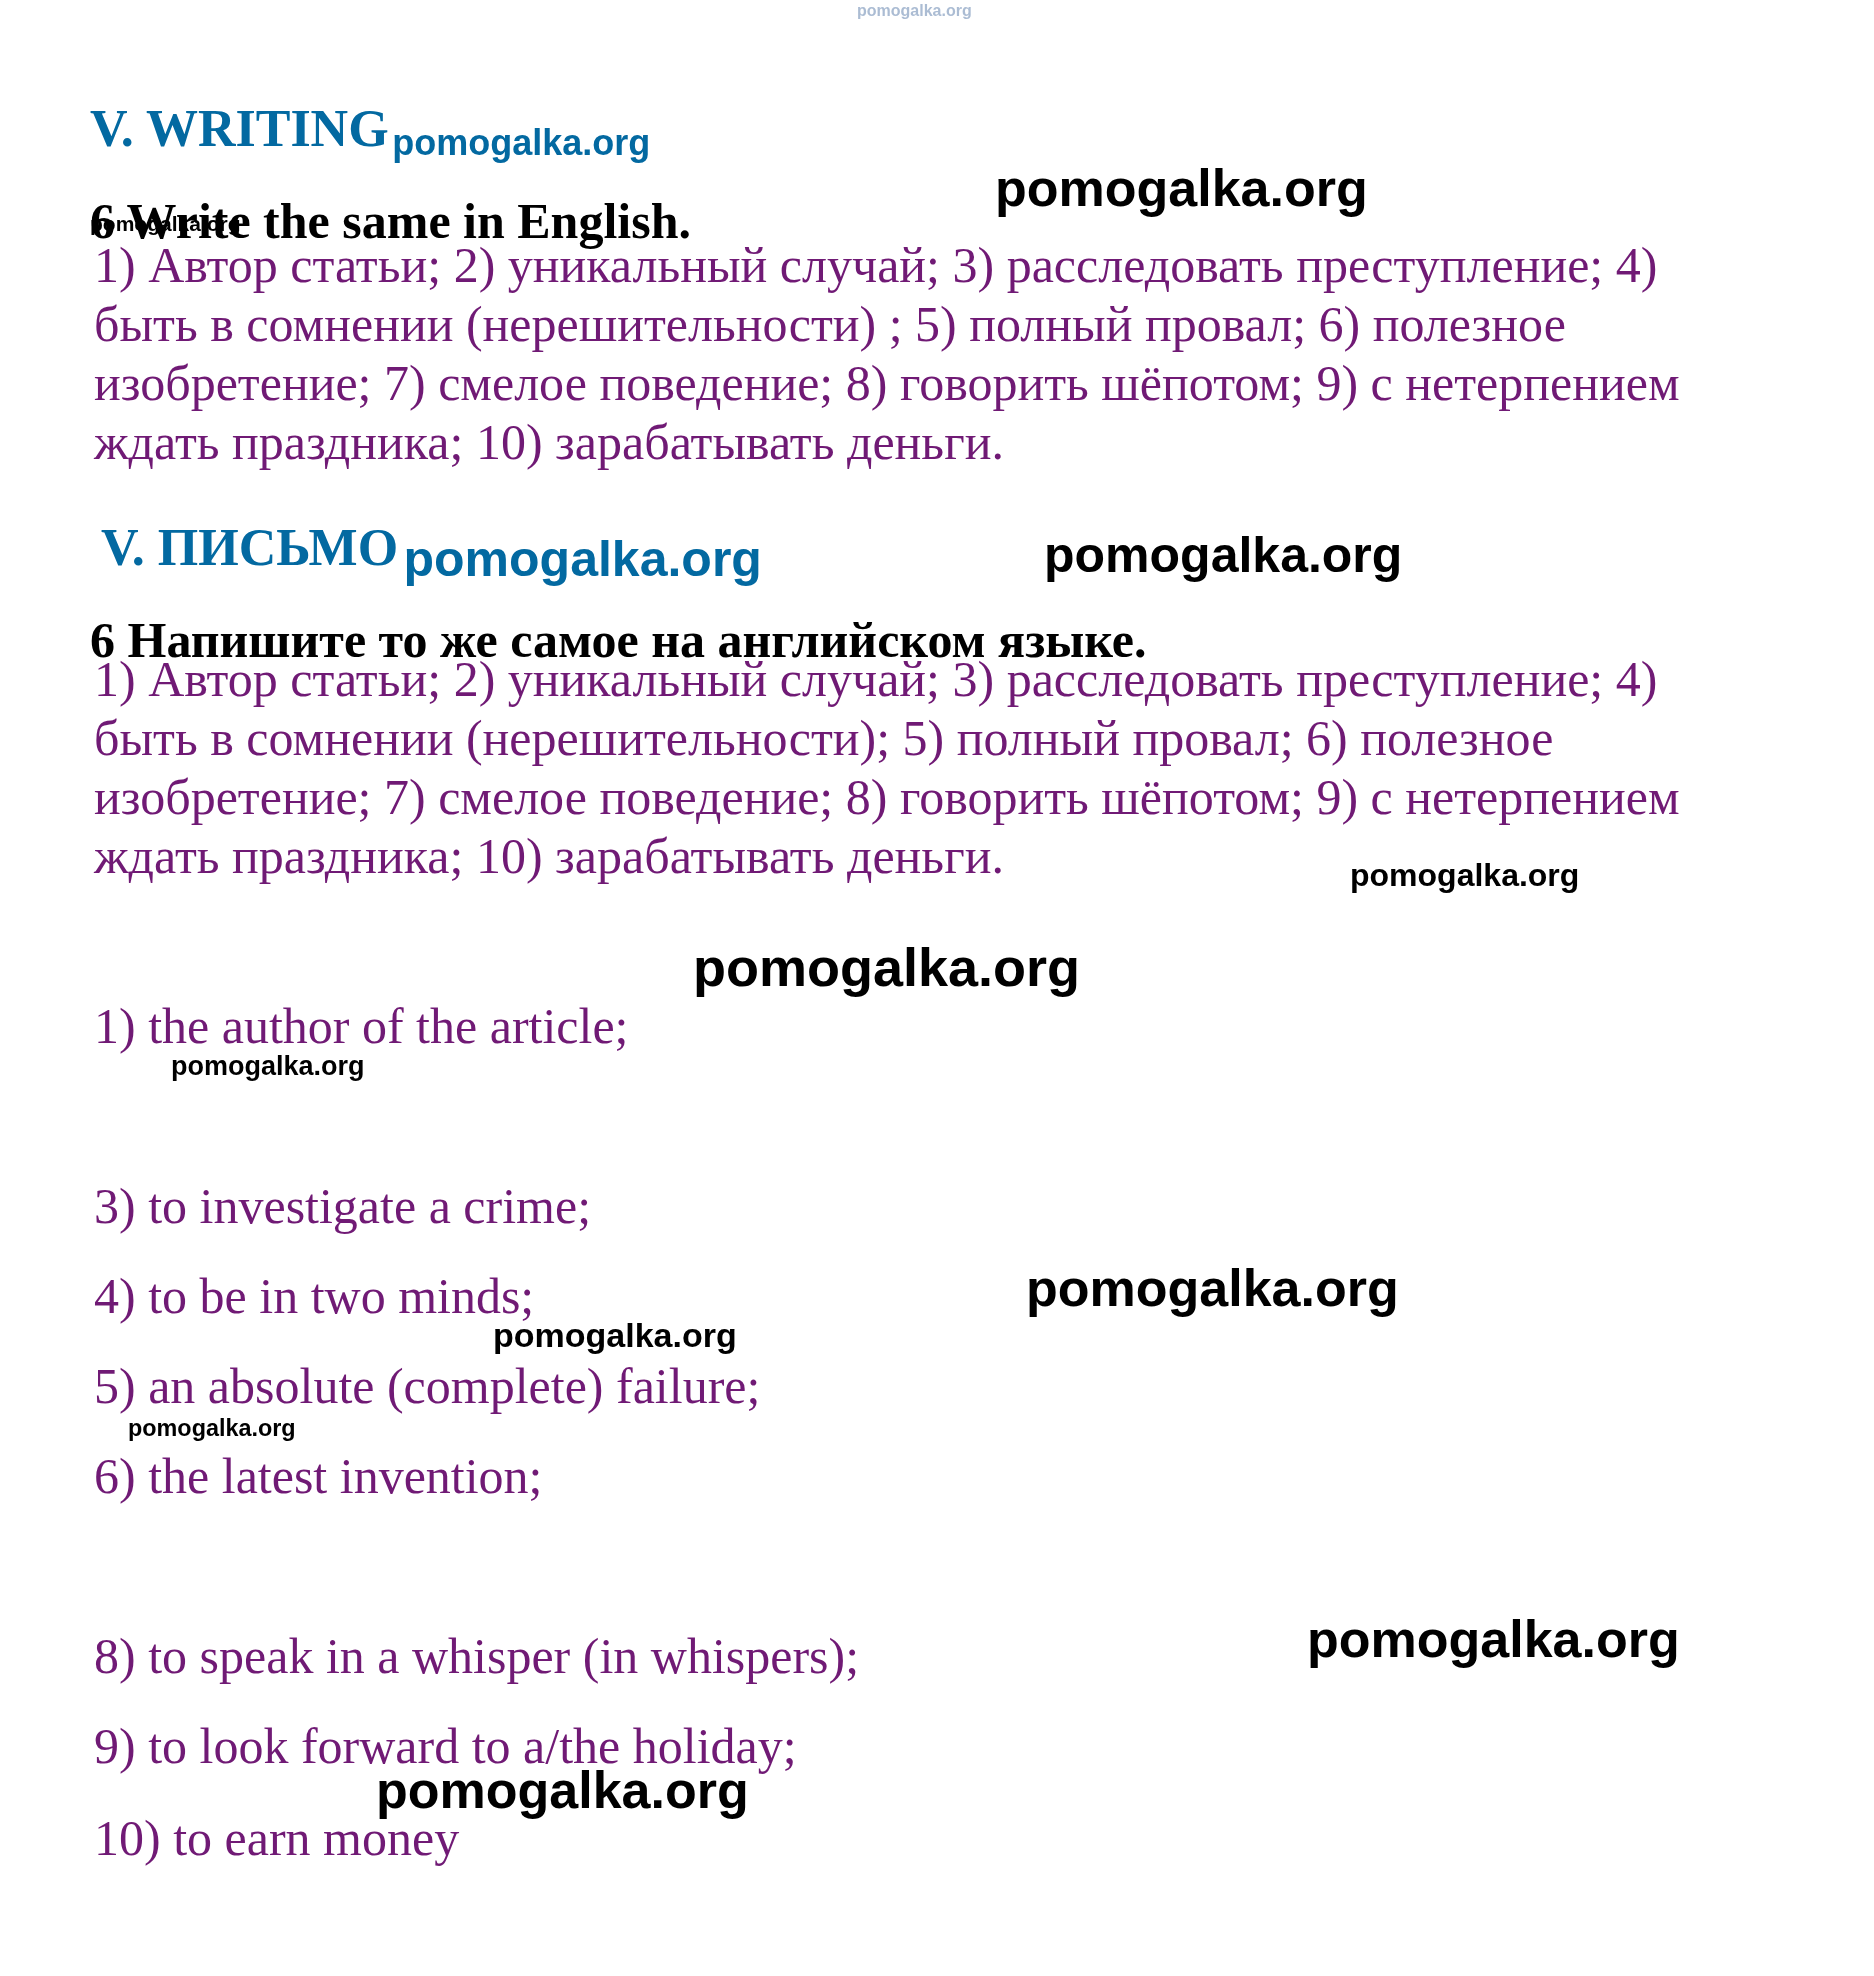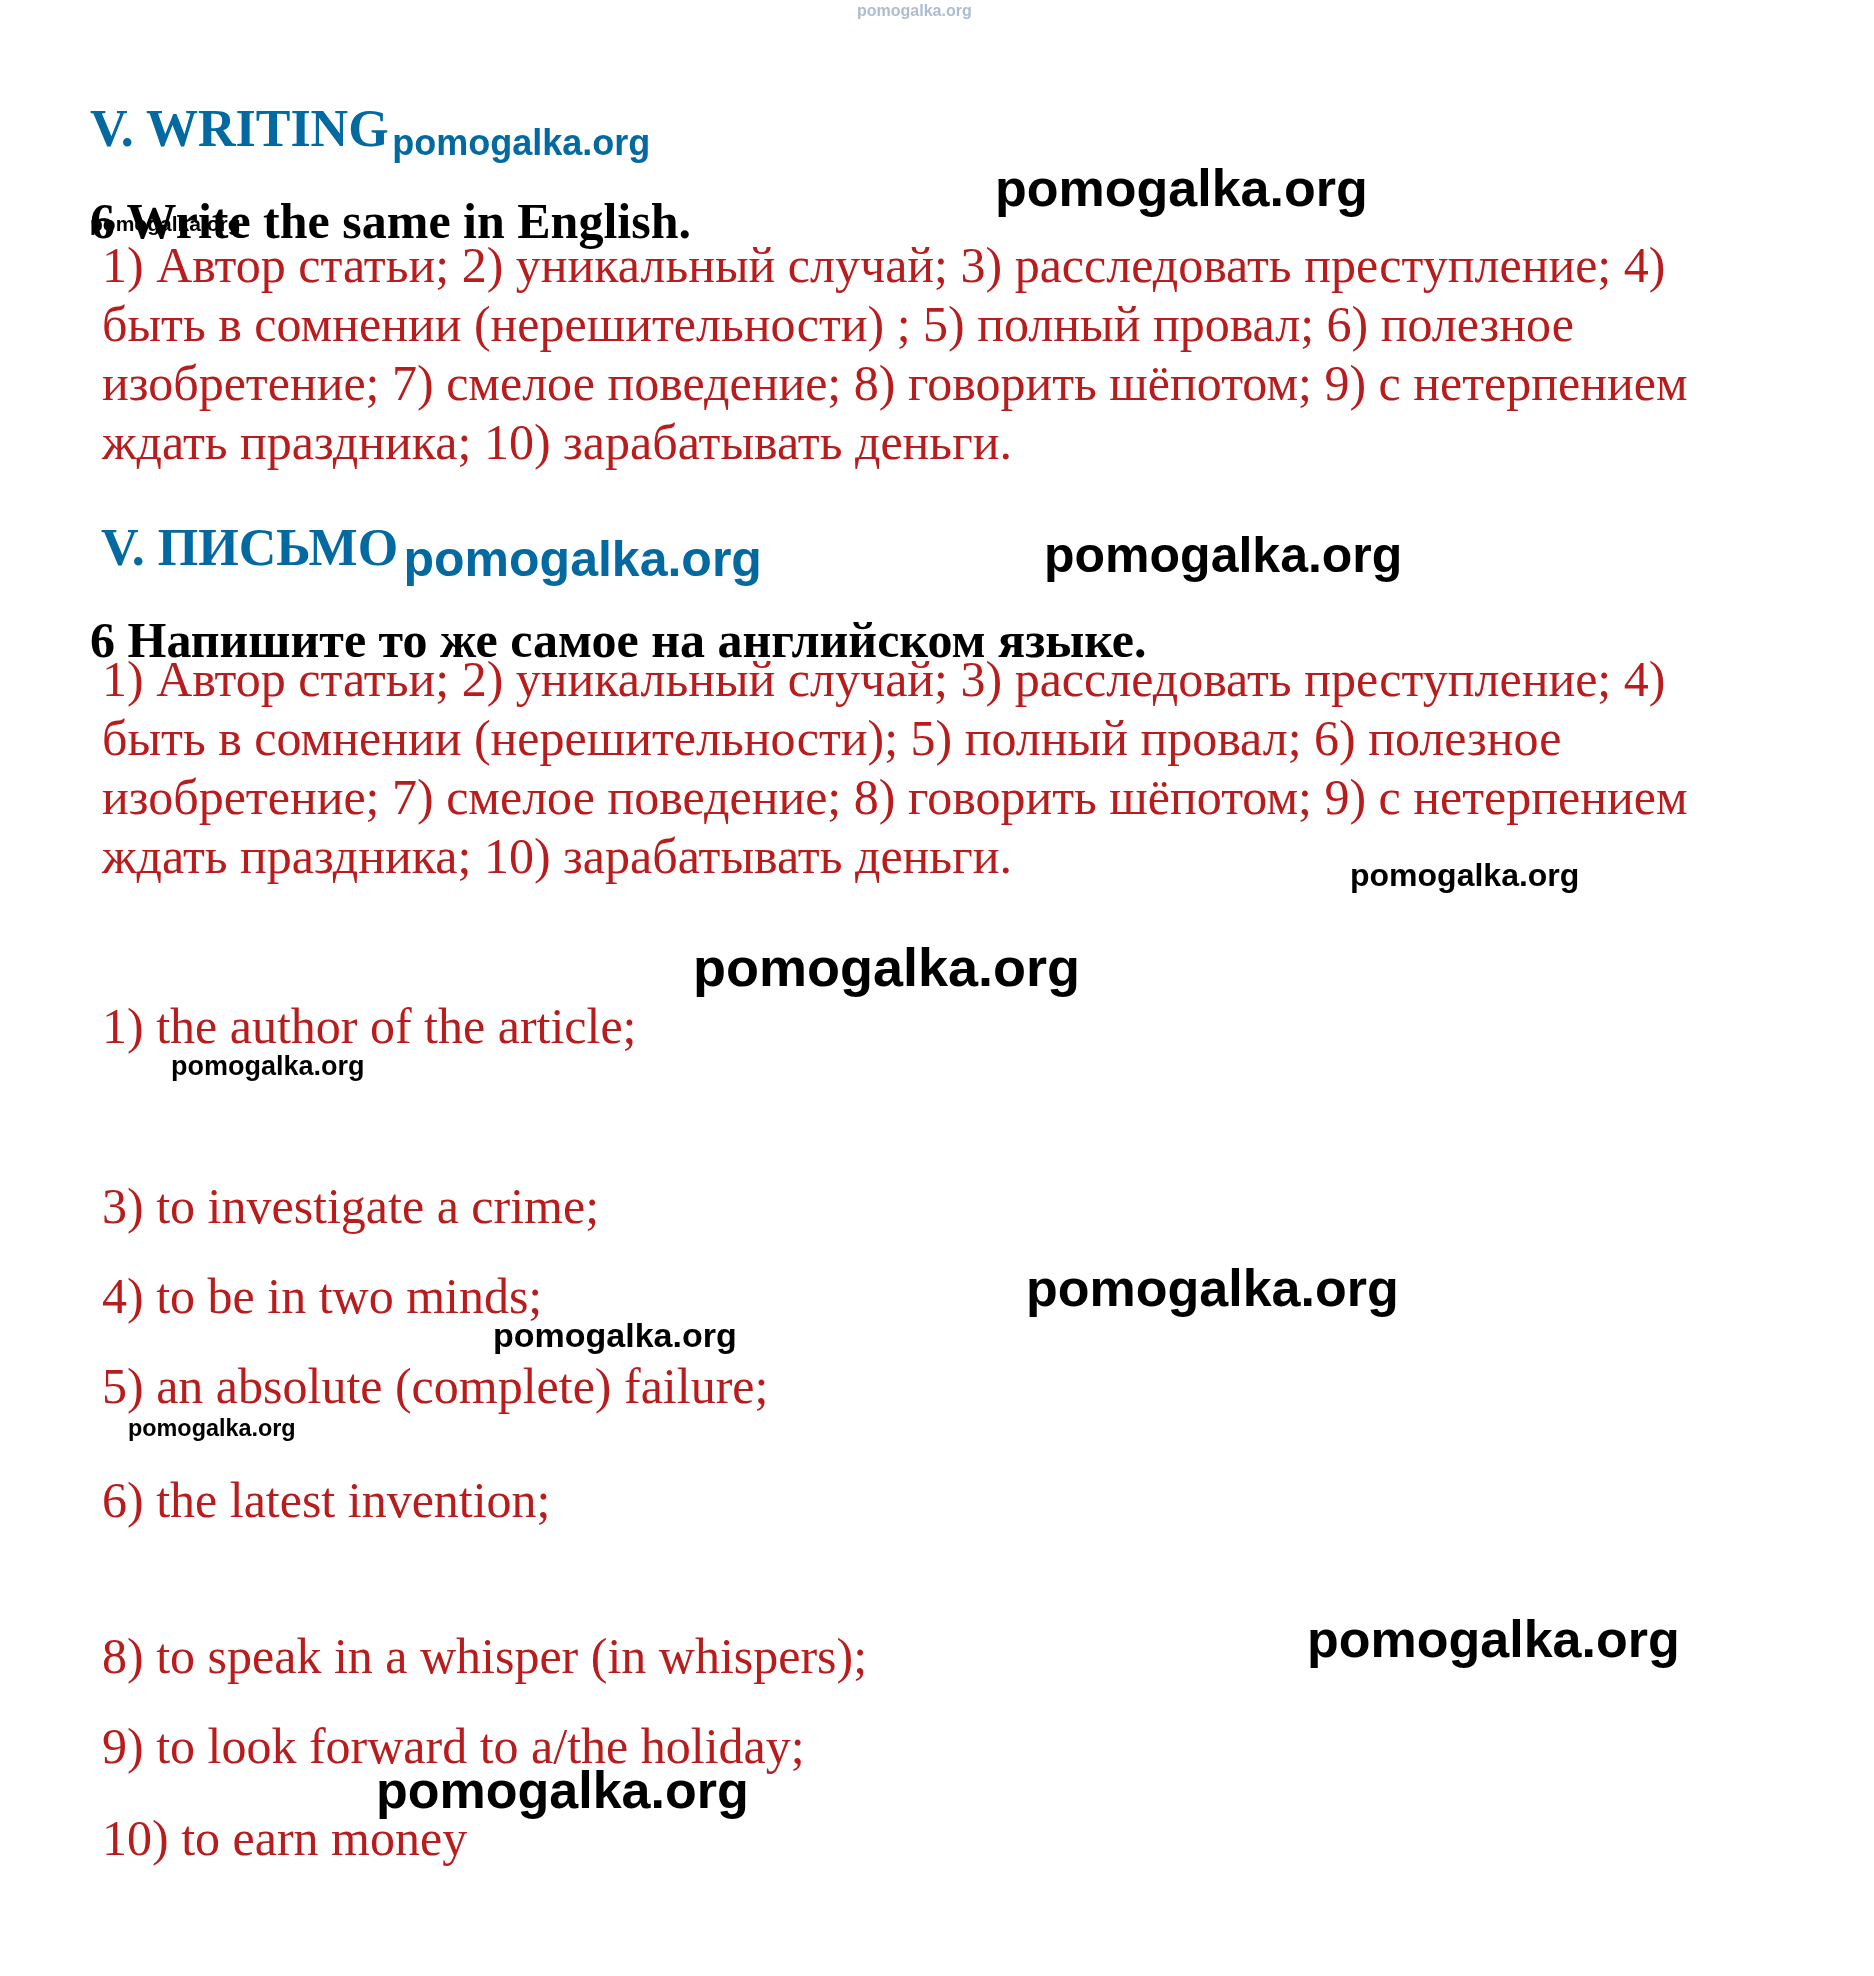--- a/index.html
+++ b/index.html
@@ -12,25 +12,25 @@
     width: 1759px;
     height: 1977px;
     background: #ffffff;
     color: #000000;
     font-family: "Liberation Serif", "DejaVu Serif", serif;
     overflow: hidden;
   }
   
   .txt {
     position: absolute;
-    left: 102px;
+    left: 94px;
     font-size: 50px;
     line-height: 59px;
     white-space: nowrap;
-    color: #b91c1c;
+    color: #701a75;
   }
   .heading {
     position: absolute;
     left: 90px;
     font-size: 52px;
     font-weight: 700;
     white-space: nowrap;
     color: #0369a1;
   }
   .task {
@@ -92,21 +92,21 @@
   .task-en    { top: 164px; }
   .para-en    { top: 236px; }
   .h-ru       { top: 518px; left: 101px; }
   .task-ru    { top: 583px; }
   .para-ru    { top: 650px; }
   .ans-1  { top: 997px; }
   .ans-2  { top: 1087px; }
   .ans-3  { top: 1177px; text-align: center; }
   .ans-4  { top: 1267px; }
   .ans-5  { top: 1357px; }
-  .ans-6  { top: 1447px; margin-top: 24px; }
+  .ans-6  { top: 1447px; }
   .ans-7  { top: 1537px; }
   .ans-8  { top: 1627px; }
   .ans-9  { top: 1717px; }
   .ans-10 { top: 1809px; }
 </style>
 </head>
 <body>
 
 <div class="page">
 

